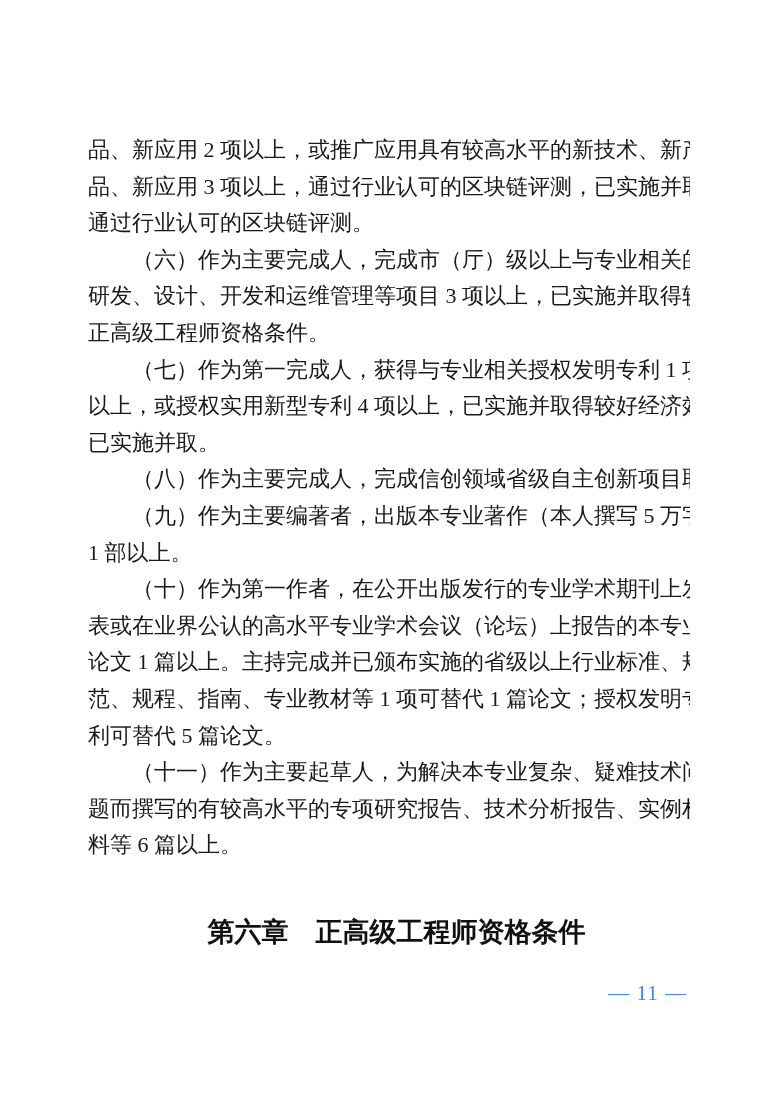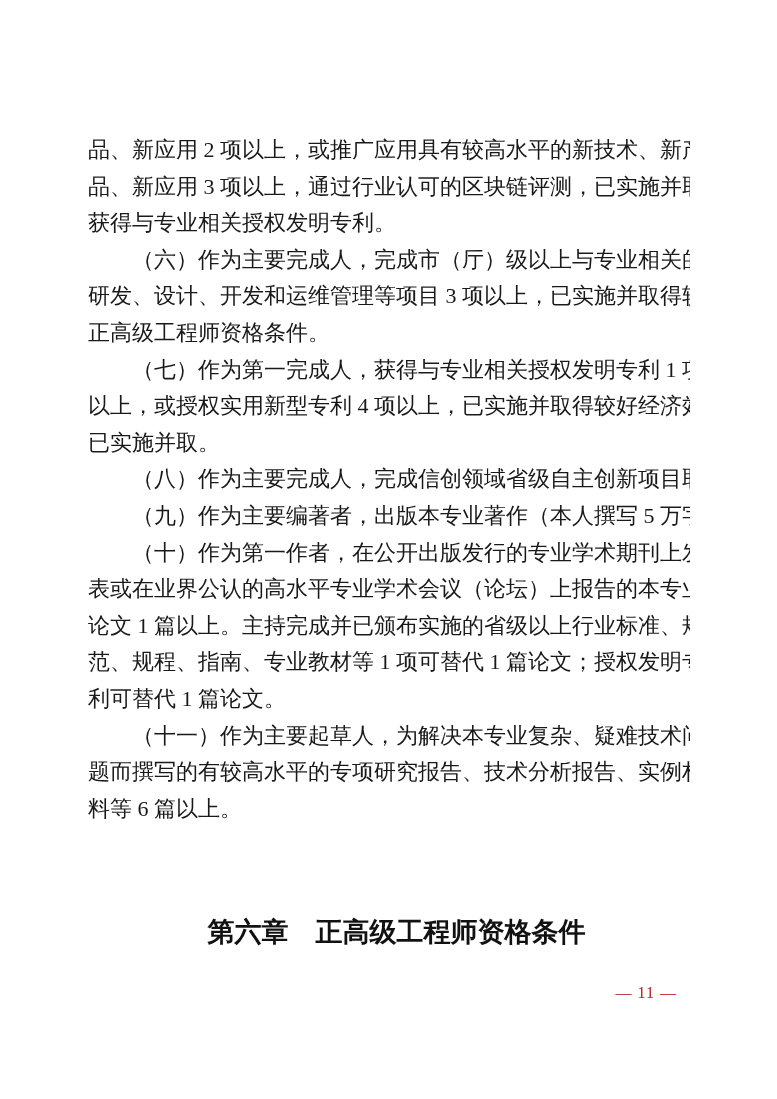--- a/index.html
+++ b/index.html
@@ -51,66 +51,67 @@
     text-align: center;
     font-family: "Liberation Sans", "DejaVu Sans", sans-serif;
     font-weight: bold;
     font-size: 27px;
     line-height: 44px;
     color: #111111;
   }
   .page-number {
     position: absolute;
     top: 981px;
-    right: 100px;
-    font-size: 16px;
+    right: 90px;
+    font-size: 21px;
     line-height: 24px;
     letter-spacing: 1px;
-    color: #b91c1c;
+    color: #3b82f6;
   }
 </style>
 </head>
 <body>
 
 <div class="page">
 
   <div class="text-block">
 
     <div class="para">
       <div class="line just">品、新应用 2 项以上，或推广应用具有较高水平的新技术、新产</div>
       <div class="line just">品、新应用 3 项以上，通过行业认可的区块链评测，已实施并取</div>
-      <div class="line">获得与专业相关授权发明专利。</div>
+      <div class="line">通过行业认可的区块链评测。</div>
     </div>
 
     <div class="para">
       <div class="line just indent">（六）作为主要完成人，完成市（厅）级以上与专业相关的</div>
       <div class="line just">研发、设计、开发和运维管理等项目 3 项以上，已实施并取得较</div>
       <div class="line">正高级工程师资格条件。</div>
     </div>
 
     <div class="para">
       <div class="line just indent">（七）作为第一完成人，获得与专业相关授权发明专利 1 项</div>
       <div class="line just">以上，或授权实用新型专利 4 项以上，已实施并取得较好经济效</div>
       <div class="line">已实施并取。</div>
     </div>
 
     <div class="para">
       <div class="line just indent">（八）作为主要完成人，完成信创领域省级自主创新项目取</div>
     </div>
 
     <div class="para">
       <div class="line just indent">（九）作为主要编著者，出版本专业著作（本人撰写 5 万字）</div>
+      <div class="line">1 部以上。</div>
     </div>
 
     <div class="para">
       <div class="line just indent">（十）作为第一作者，在公开出版发行的专业学术期刊上发</div>
       <div class="line just">表或在业界公认的高水平专业学术会议（论坛）上报告的本专业</div>
       <div class="line just">论文 1 篇以上。主持完成并已颁布实施的省级以上行业标准、规</div>
       <div class="line just">范、规程、指南、专业教材等 1 项可替代 1 篇论文；授权发明专</div>
-      <div class="line">利可替代 1 篇论文。</div>
+      <div class="line">利可替代 5 篇论文。</div>
     </div>
 
     <div class="para">
       <div class="line just indent">（十一）作为主要起草人，为解决本专业复杂、疑难技术问</div>
       <div class="line just">题而撰写的有较高水平的专项研究报告、技术分析报告、实例材</div>
       <div class="line">料等 6 篇以上。</div>
     </div>
 
   </div>
 

